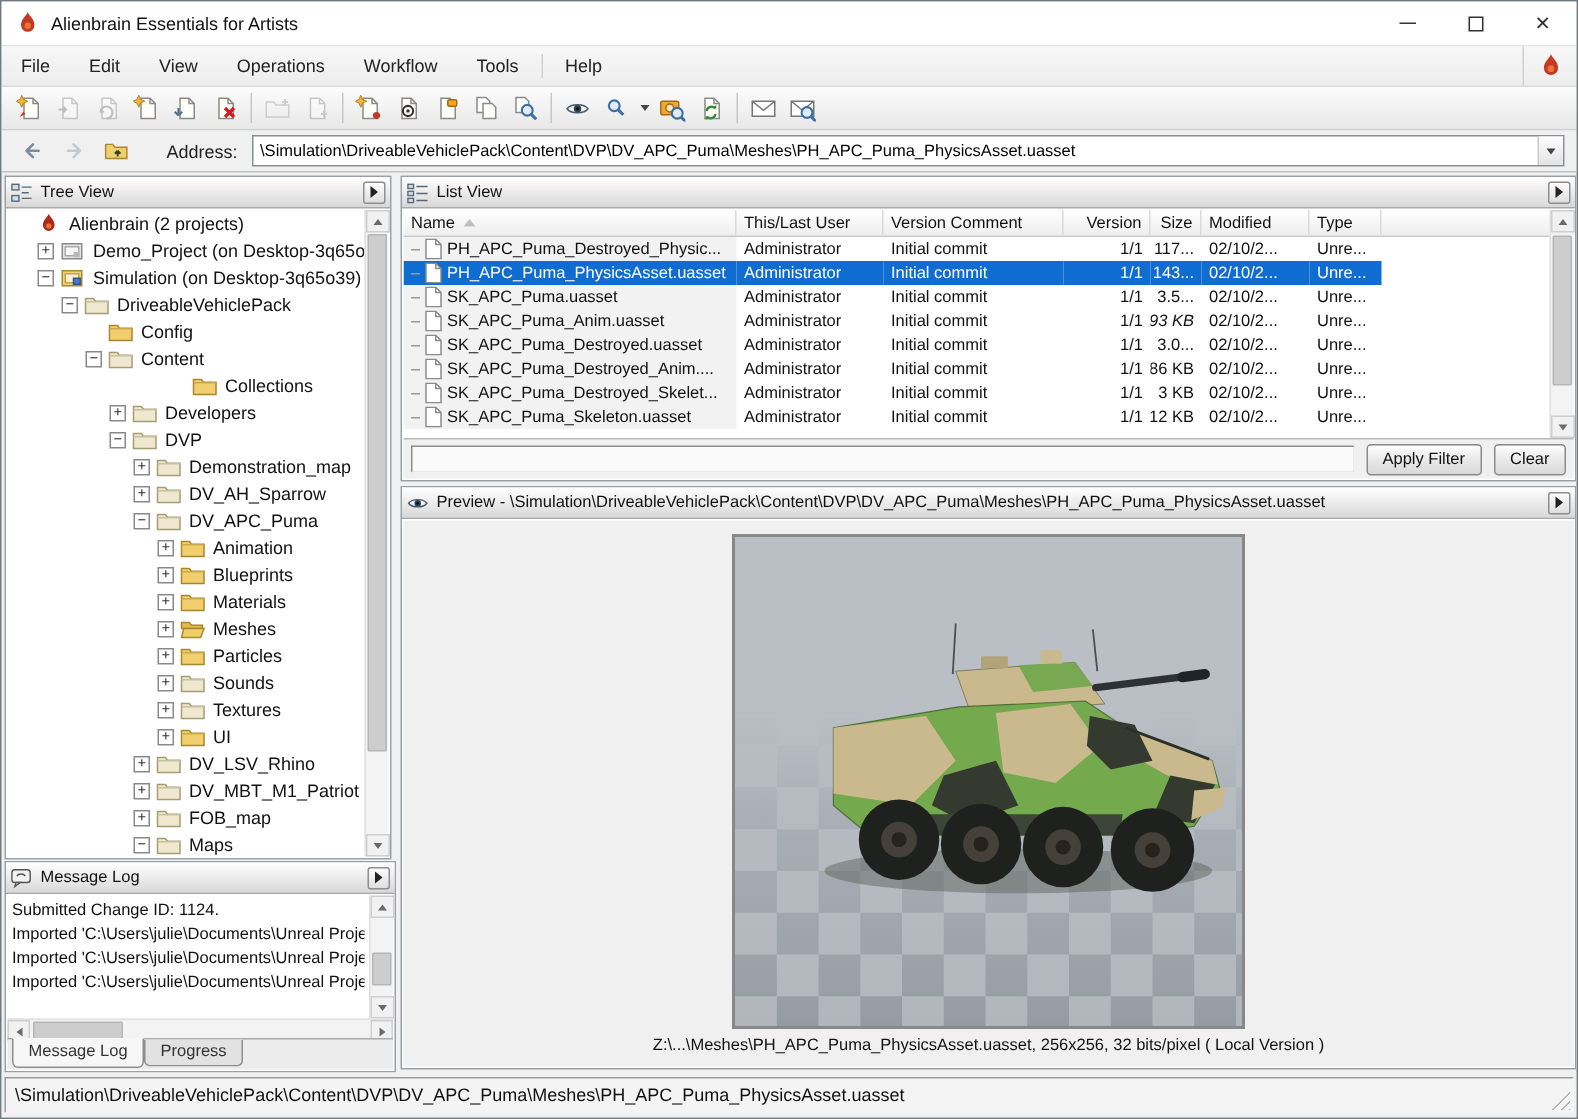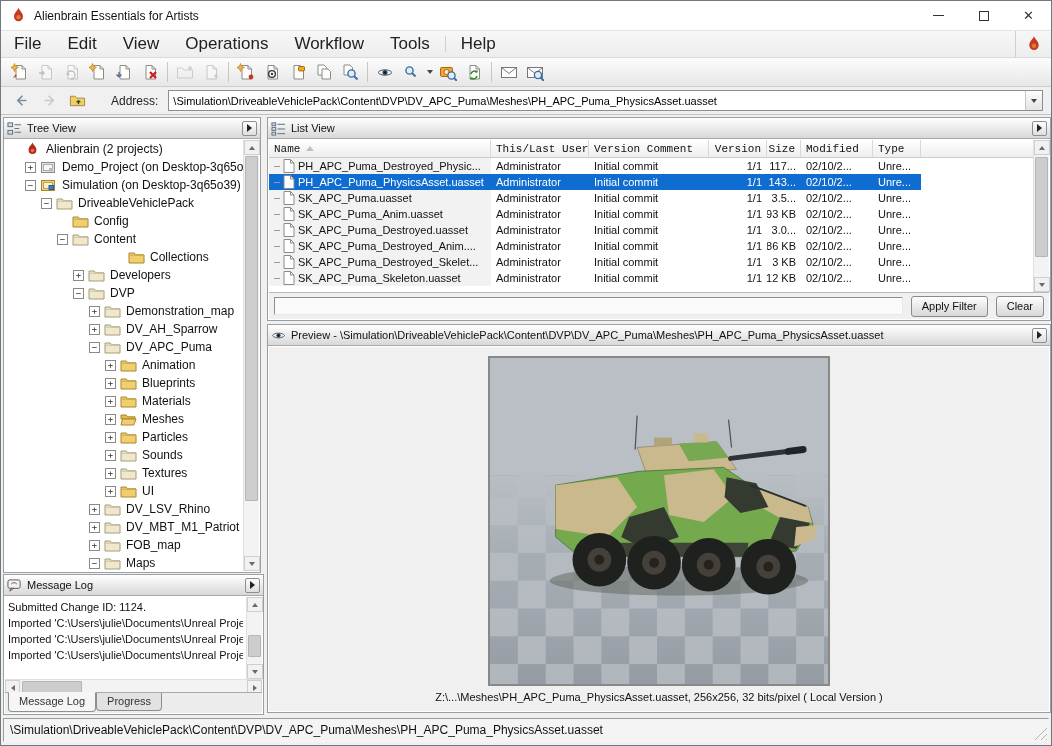--- a/index.html
+++ b/index.html
@@ -16,21 +16,21 @@
   .win-controls { margin-left:auto; display:flex; height:100%; }
   .win-btn { width:45px; height:100%; display:flex; align-items:center; justify-content:center; color:#333; }
   .glyph-min { width:11px; height:1px; background:#333; display:block; }
   .glyph-max { width:10px; height:10px; border:1px solid #333; display:block; }
   .glyph-close { font-size:13px; line-height:1; color:#333; }
 
   
   .menubar { position:absolute; top:30px; left:0; right:0; height:27px;
              background:linear-gradient(#f7f7f7,#ededed); border-bottom:1px solid #d9d9d9;
              display:flex; align-items:stretch; }
-  .menu-item { padding:0 13px; display:flex; align-items:center; font-size:17px; color:#222; }
+  .menu-item { padding:0 13px; display:flex; align-items:center; font-size:12px; color:#222; }
   .menu-sep { width:1px; background:#cfcfcf; margin:5px 2px; }
   .menubar .brand { margin-left:auto; width:36px; border-left:1px solid #cfcfcf;
                     display:flex; align-items:center; justify-content:center; }
   .menubar .brand svg { width:18px; height:18px; }
 
   
   .toolbar { position:absolute; top:57px; left:0; right:0; height:29px;
              background:linear-gradient(#fcfcfc,#e7e7e7); border-bottom:1px solid #cdcdcd;
              display:flex; align-items:center; padding-left:6px; }
   .tb-btn { width:26px; height:24px; display:flex; align-items:center; justify-content:center;
@@ -77,21 +77,21 @@
   .tree-row { height:18px; display:flex; align-items:center; white-space:nowrap; font-size:12px;text-align:right; }
   .expander { width:11px; height:11px; border:1px solid #898989; background:#fff; margin-right:4px;
               display:flex; align-items:center; justify-content:center; font-size:9px; line-height:9px;
               font-family:"DejaVu Sans Mono",monospace; color:#333; flex:none; }
   .exp-spacer { width:15px; flex:none; }
   .tree-icon { width:17px; height:15px; margin-right:5px; flex:none; }
   .tree-icon svg { width:17px; height:15px; }
 
   
   .lv-header-row { position:absolute; top:22px; left:1px; right:1px; height:18px; display:flex;
-                   background:linear-gradient(#ffffff,#eeeeee); border-bottom:1px solid #c9c9c9;font-family:Liberation Mono, monospace; }
+                   background:linear-gradient(#ffffff,#eeeeee); border-bottom:1px solid #c9c9c9; }
   .lv-hcell { border-right:1px solid #d9d9d9; padding:2px 5px; font-size:11px; white-space:nowrap; overflow:hidden;
               display:flex; align-items:center; gap:6px; }
   .lv-hcell.right { justify-content:flex-end; }
   .sort-asc { width:0;height:0;border-left:4px solid transparent;border-right:4px solid transparent;border-bottom:5px solid #c0c0c0; }
   .lv-rows { position:absolute; top:40px; left:1px; right:17px; height:134px; overflow:hidden; }
   .lv-row { height:16px; display:flex; }
   .lv-cell { padding:0 5px; white-space:nowrap; overflow:hidden; font-size:11px; height:16px; display:flex; align-items:center; }
   .lv-cell.right { justify-content:flex-end; }
   .lv-cell.name-col { background:#f2f2f2; gap:3px; }
   .lv-row.selected .lv-cell { background:var(--sel); color:#fff; }
@@ -707,21 +707,21 @@
               <span class="row-dash"></span>
               <svg viewBox="0 0 12 14" class="file-ic">
                 <path d="M1 0.5h6.5L11 4v9.5H1z" fill="#fff" stroke="#8a8a8a"></path>
                 <path d="M7.5 0.5V4H11" fill="none" stroke="#8a8a8a"></path>
               </svg>
               <span>SK_APC_Puma_Anim.uasset</span>
             </span>
             <span class="lv-cell" style="width: 98px; flex: 0 0 auto;">Administrator</span>
             <span class="lv-cell" style="width: 120px; flex: 0 0 auto;">Initial commit</span>
             <span class="lv-cell right" style="width: 58px; flex: 0 0 auto;">1/1</span>
-            <span class="lv-cell right" style="width: 34px; flex: 0 0 auto;">93 KB</span>
+            <span class="lv-cell right" style="width: 34px; flex: 0 0 auto; font-style: italic;">93 KB</span>
             <span class="lv-cell" style="width: 72px; flex: 0 0 auto;">02/10/2...</span>
             <span class="lv-cell" style="width: 48px; flex: 0 0 auto;">Unre...</span>
           </div>
           <div class="lv-row">
             <span class="lv-cell name-col" style="width: 222px; flex: 0 0 auto;">
               <span class="row-dash"></span>
               <svg viewBox="0 0 12 14" class="file-ic">
                 <path d="M1 0.5h6.5L11 4v9.5H1z" fill="#fff" stroke="#8a8a8a"></path>
                 <path d="M7.5 0.5V4H11" fill="none" stroke="#8a8a8a"></path>
               </svg>

